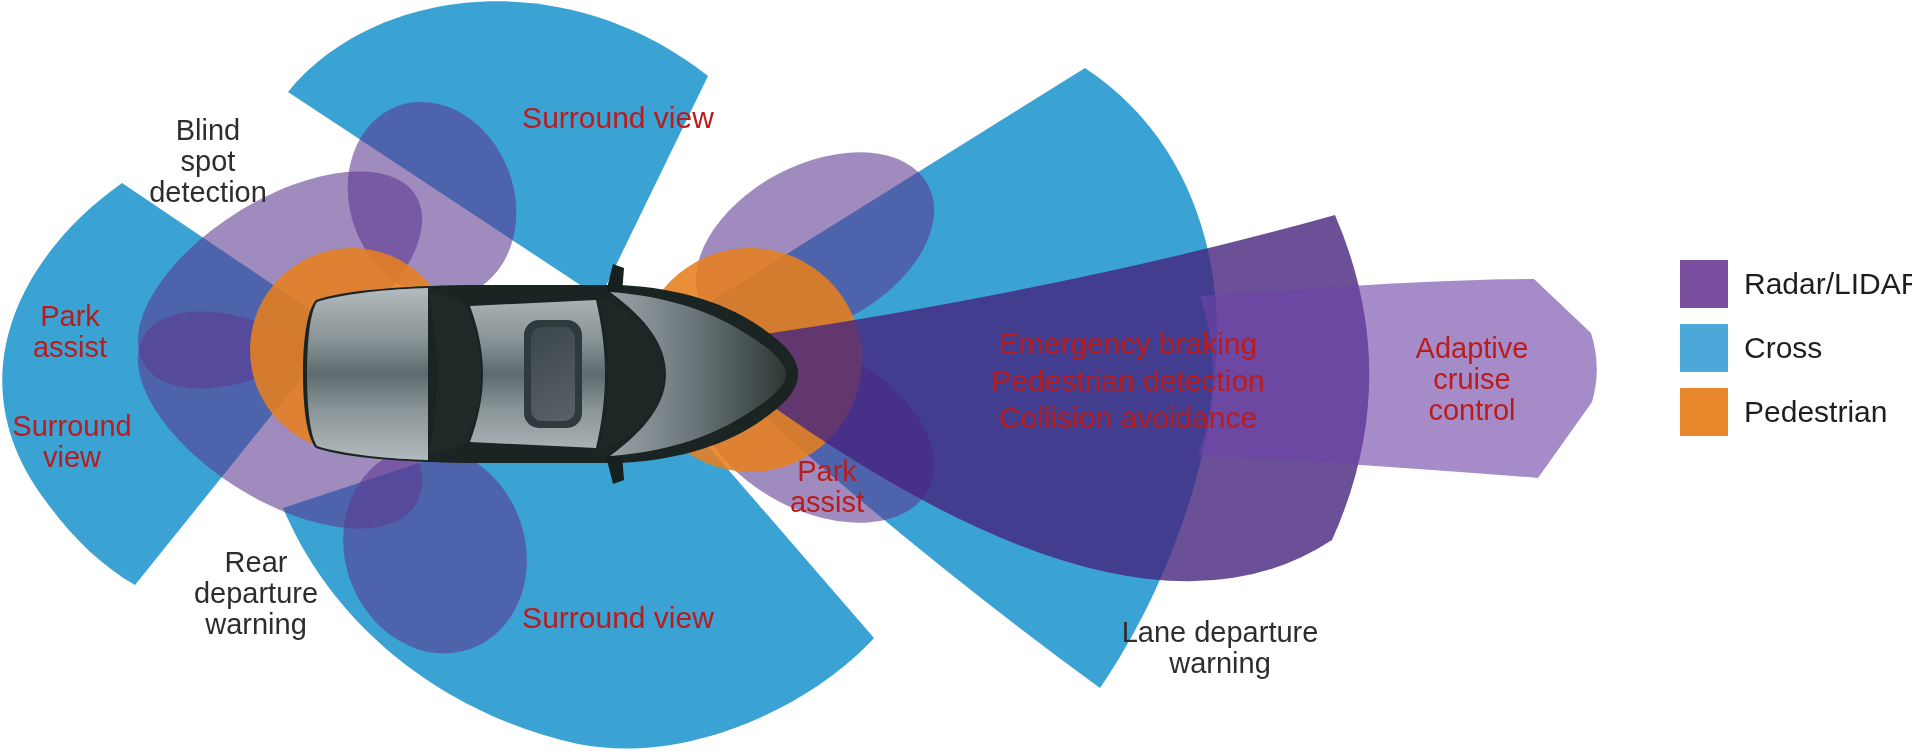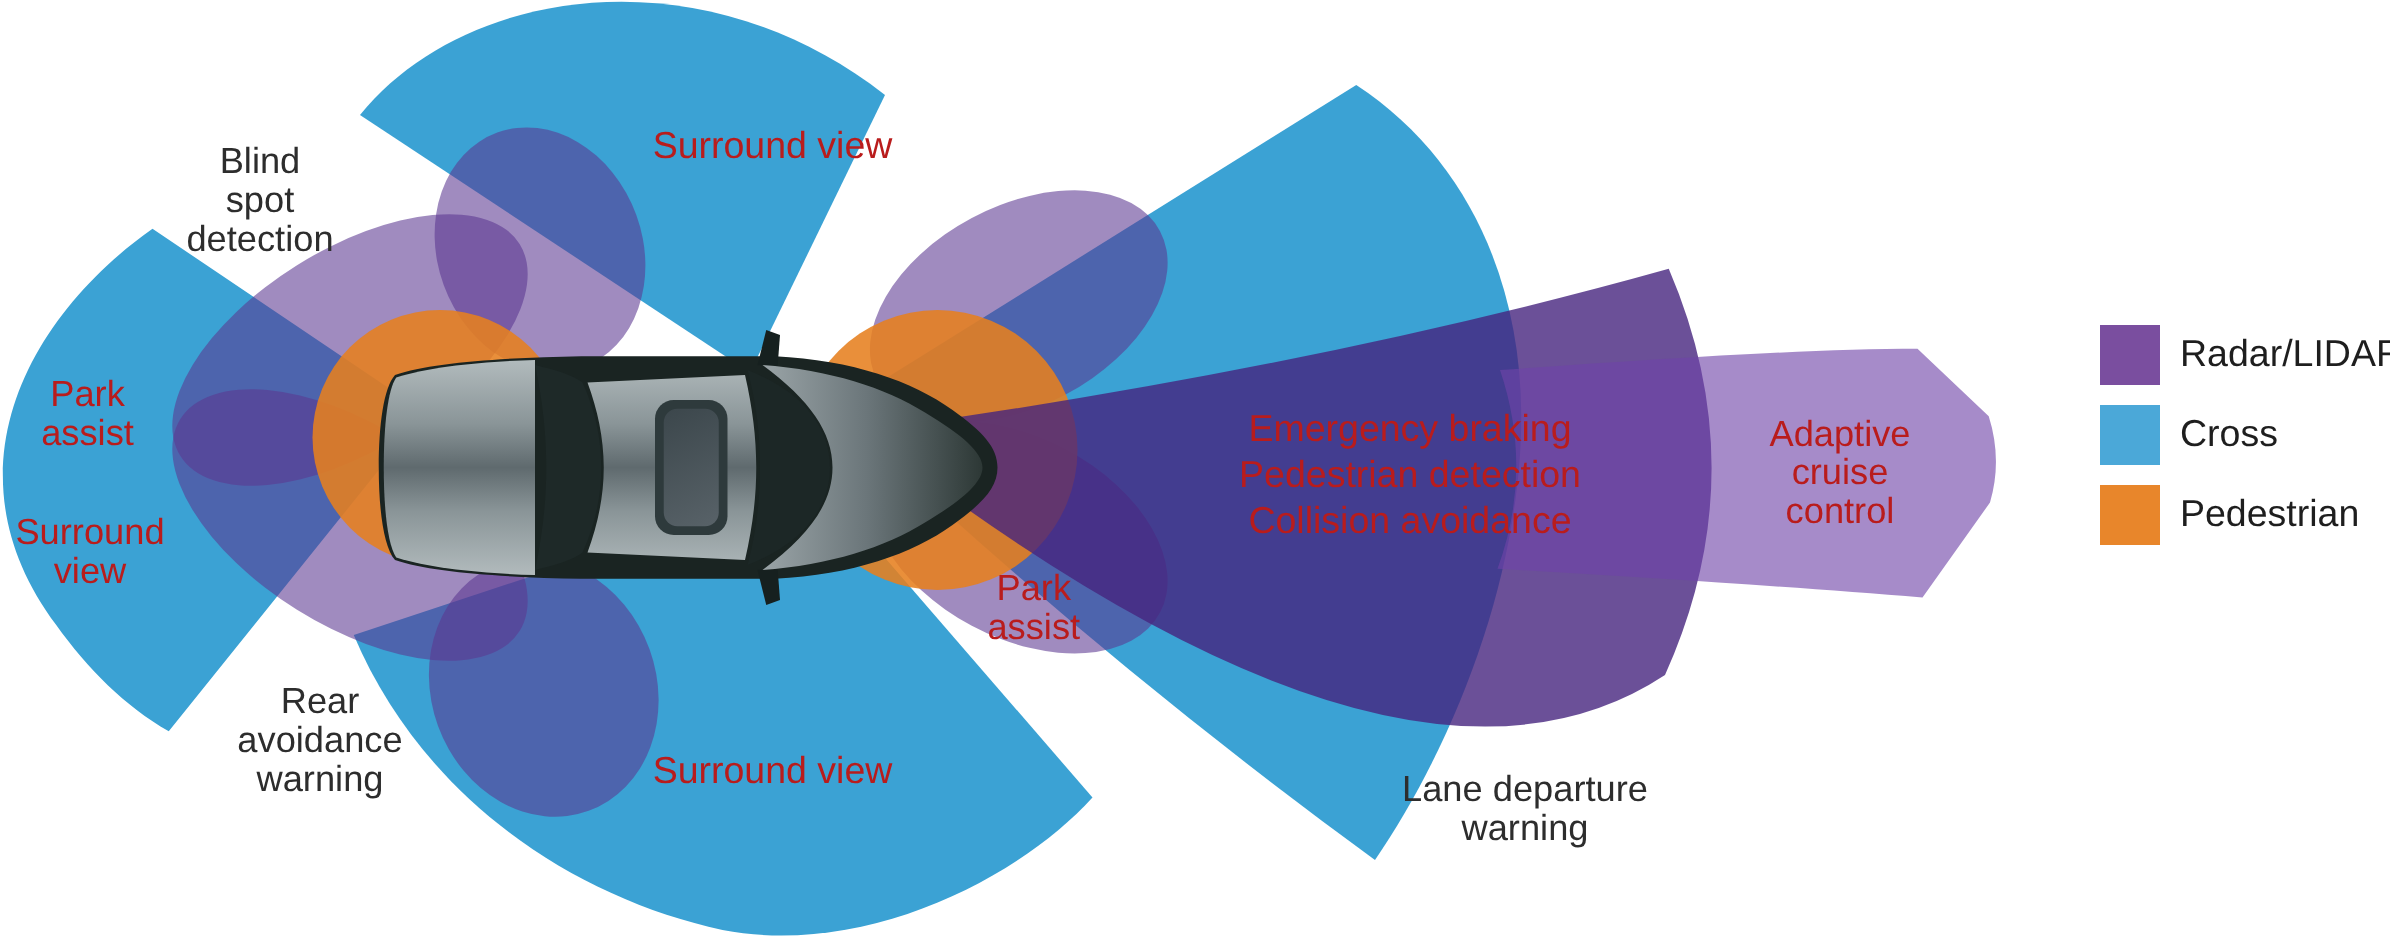--- a/index.html
+++ b/index.html
@@ -121,21 +121,21 @@
 
   <div class="lbl dark" id="lbl-blind-spot">Blind
 spot
 detection</div>
   <div class="lbl white big" id="lbl-surround-top">Surround view</div>
   <div class="lbl white" id="lbl-park-rear">Park
 assist</div>
   <div class="lbl white" id="lbl-surround-left">Surround
 view</div>
   <div class="lbl dark" id="lbl-rear-collision">Rear
-avoidance
+departure
 warning</div>
   <div class="lbl white big" id="lbl-surround-bottom">Surround view</div>
   <div class="lbl white" id="lbl-park-front">Park
 assist</div>
   <div class="lbl white" id="lbl-acc">Adaptive
 cruise
 control</div>
   <div class="lbl white big wide" id="lbl-emergency">Emergency braking
 Pedestrian detection
 Collision avoidance</div>

